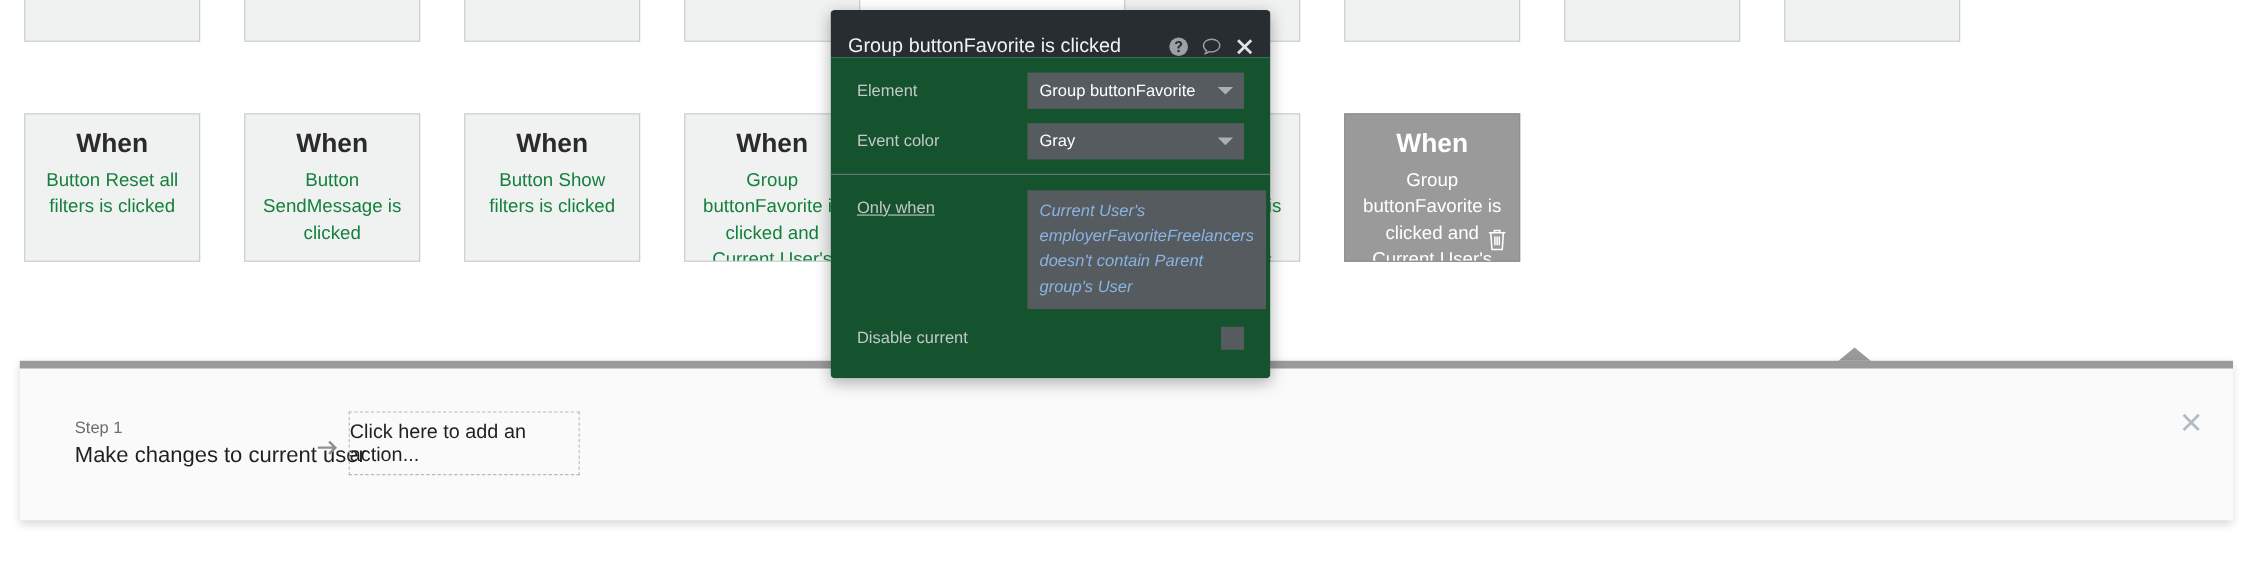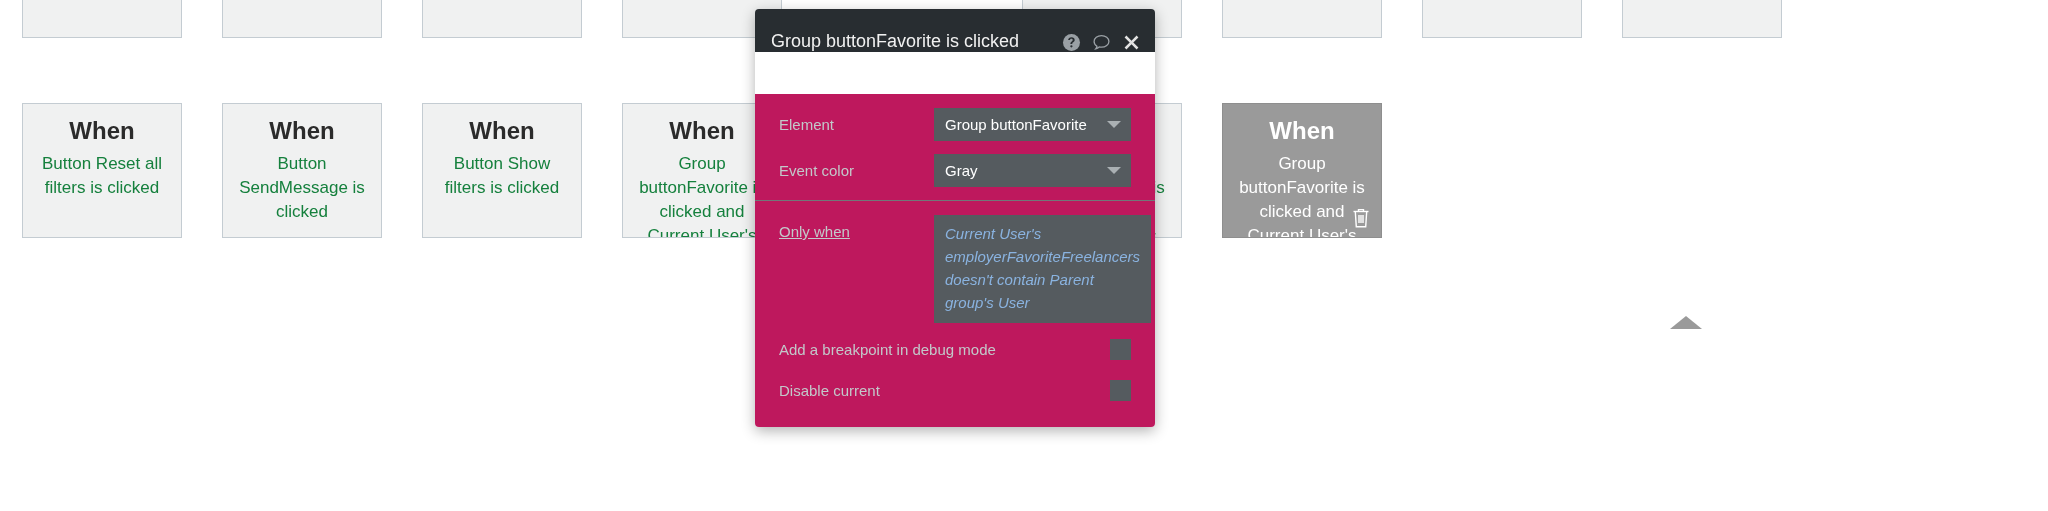--- a/index.html
+++ b/index.html
@@ -145,23 +145,22 @@
     color: #f1f1f1;
     line-height: 22px;
     white-space: nowrap;
   }
   .hdr-icons { display: flex; align-items: center; gap: 11px; }
   .hdr-icon { width: 19px; height: 19px; display:block; color: #9aa0a5; cursor: pointer; }
   .hdr-icon svg { display:block; width: 19px; height: 19px; }
   .hdr-icon.close { color: #e2e2e2; }
 
   .dialog-body {
-    background: #be185d;
+    background: #14532d;
     padding: 14px 24px 0 24px;
-    margin-top: 42px;
   }
   .field-row {
     display: flex;
     align-items: center;
     min-height: 33px;
     margin-bottom: 13px;
   }
   .field-label {
     width: 155px;
     font-size: 15px;
@@ -289,20 +288,37 @@
           <path d="M7.5 4.5V2.6h5v1.9"></path>
           <path d="M4.3 4.5l1 15.3h9.4l1-15.3"></path>
           <path d="M8 8v8M10 8v8M12 8v8"></path>
         </svg>
       </span>
     </div>
 
   </div>
 
   <div class="panel-pointer"></div>
+  <div class="action-panel">
+    <div class="step-block">
+      <div class="step-num">Step 1</div>
+      <div class="step-title">Make changes to current user</div>
+    </div>
+    <span class="step-arrow">
+      <svg viewBox="0 0 24 22" fill="currentColor">
+        <path d="M2 9h13.2L11.4 5.2 13 3.6 19.4 10 13 16.4l-1.6-1.6 3.8-3.8H2z"></path>
+      </svg>
+    </span>
+    <div class="add-action">Click here to add an action...</div>
+    <span class="panel-close">
+      <svg viewBox="0 0 22 22" fill="currentColor">
+        <path d="M5 3.2L3.2 5 9.2 11l-6 6L5 18.8 11 12.8l6 6 1.8-1.8-6-6 6-6L17 3.2l-6 6z"></path>
+      </svg>
+    </span>
+  </div>
 
   <div class="dialog">
 
     <div class="dialog-header">
       <div class="dialog-title">Group buttonFavorite is clicked</div>
       <div class="hdr-icons">
         <span class="hdr-icon">
           <svg viewBox="0 0 19 19" fill="currentColor">
             <circle cx="9.5" cy="9.5" r="8.5"></circle>
             <path d="M9.5 4.3c-2 0-3.2 1.1-3.4 2.8h1.9c.1-.8.6-1.3 1.4-1.3.8 0 1.3.5 1.3 1.2 0 .6-.3.9-1 1.4-.9.6-1.3 1.1-1.3 2.1v.5h1.9v-.4c0-.6.2-.9 1-1.4.9-.6 1.4-1.2 1.4-2.3 0-1.6-1.3-2.6-3.2-2.6zm-.1 7.9a1.1 1.1 0 100 2.3 1.1 1.1 0 000-2.3z" fill="#282d31"></path>
@@ -342,24 +358,20 @@
 
       <div class="divider"></div>
 
       <div class="only-when-row">
         <div class="field-label">Only when</div>
         <div class="only-when-box">
           <div class="only-when-text">Current User's employerFavoriteFreelancers doesn't contain Parent group's User</div>
         </div>
       </div>
 
-      <div class="check-row">
-        <div class="check-label">Add a breakpoint in debug mode</div>
-        <span class="checkbox"></span>
-      </div>
 
       <div class="check-row">
         <div class="check-label">Disable current</div>
         <span class="checkbox"></span>
       </div>
 
       <div class="dialog-footer-space"></div>
     </div>
   </div>
 

